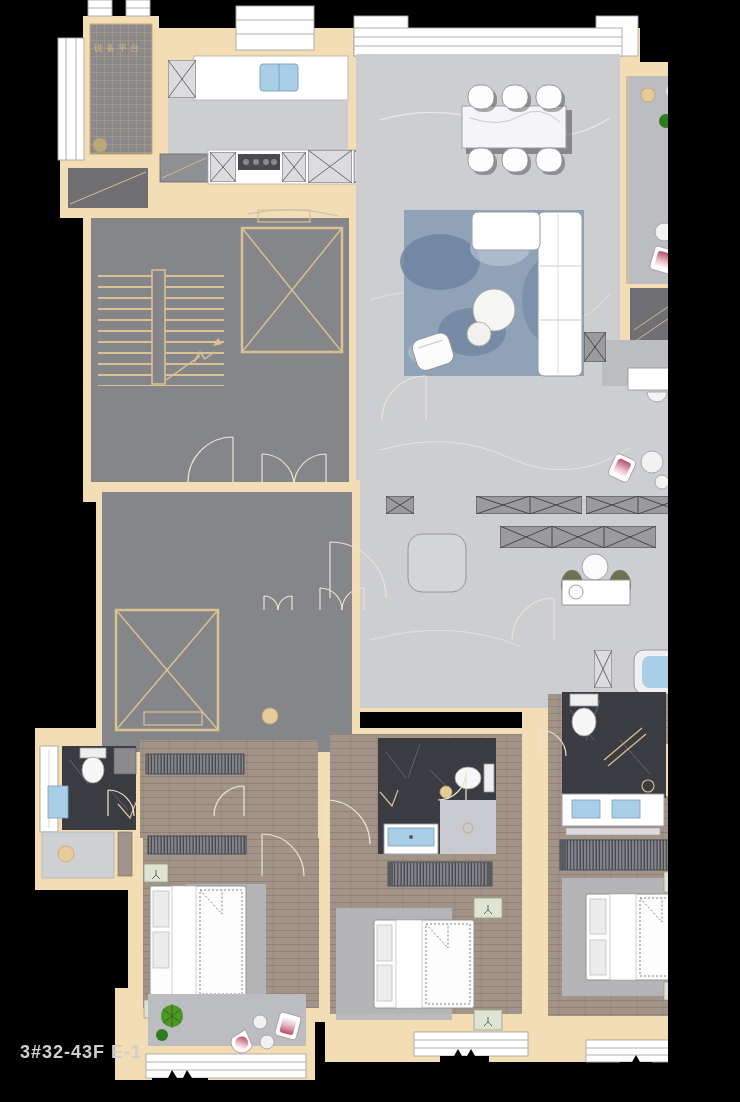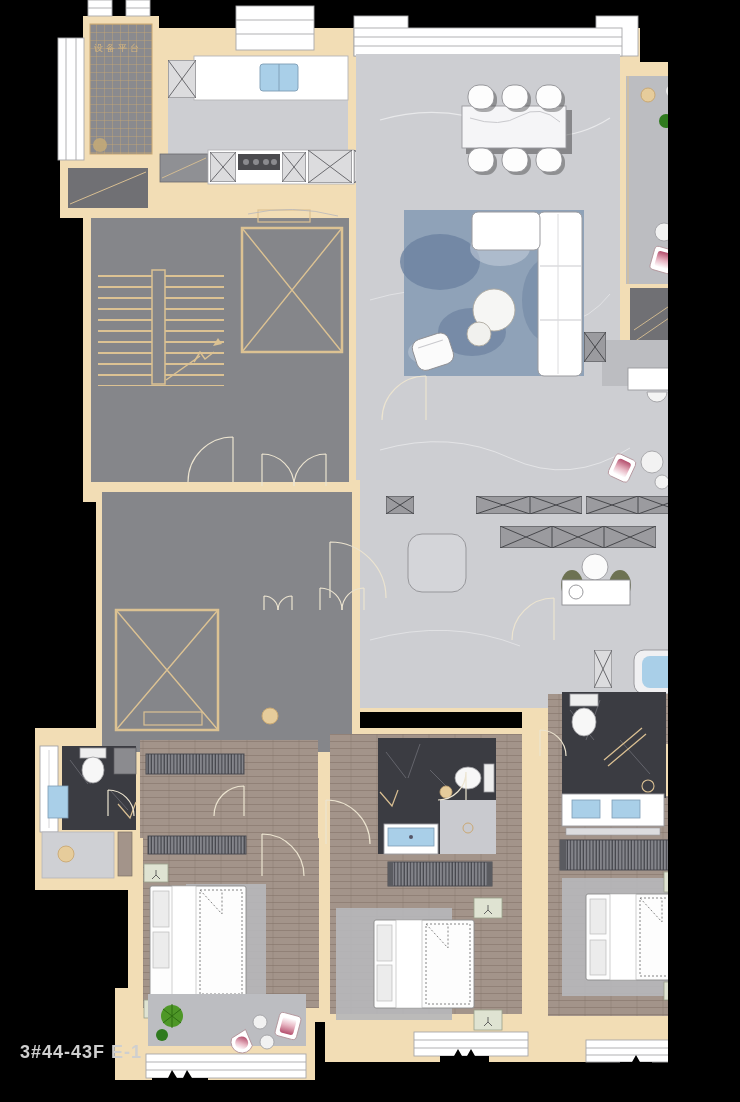--- a/index.html
+++ b/index.html
@@ -450,14 +450,14 @@
     <path d="M540,730 A26,26 0 0 1 566,756 M540,730 L540,756"></path>
     <path d="M466,772 A28,28 0 0 1 438,800 M466,772 L466,800"></path>
     <path d="M326,800 A44,44 0 0 1 370,844 M326,800 L326,844"></path>
     <path d="M214,816 A30,30 0 0 1 244,786 M244,786 L244,816"></path>
     <path d="M262,834 A42,42 0 0 1 304,876 M262,834 L262,876"></path>
     <path d="M108,790 A26,26 0 0 1 134,816 M108,790 L108,816"></path>
   </g>
 </svg>
 
   <div class="overlay equip-label">设备平台</div>
-  <div class="overlay plan-code">3#44-43F E-1</div>
+  <div class="overlay plan-code">3#32-43F E-1</div>
 </div>
 
 </body></html>

